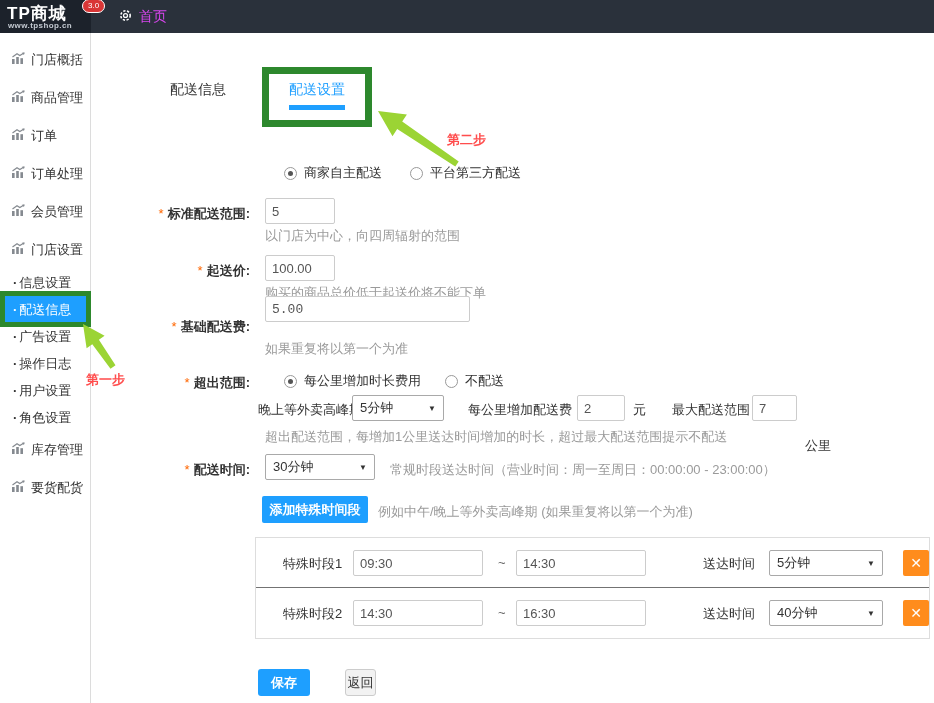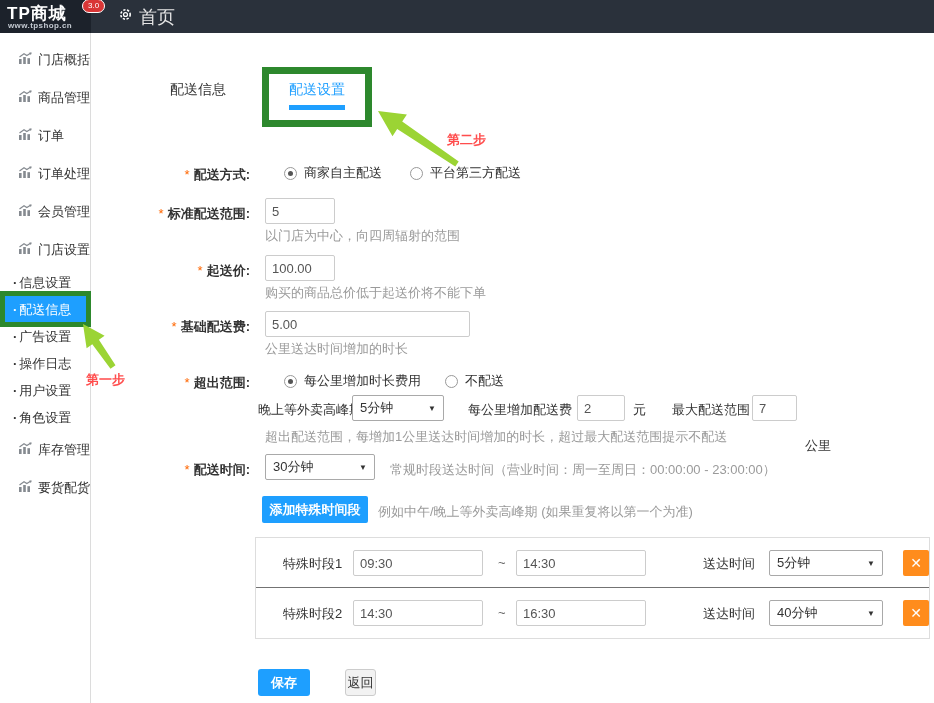--- a/index.html
+++ b/index.html
@@ -8,26 +8,26 @@
   #app { position:relative; width:934px; height:703px; overflow:hidden; background:#fff; }
 
   
   .topbar { position:absolute; left:0; top:0; width:934px; height:33px; background:#2a313b; z-index:10; }
   .logo { position:absolute; left:0; top:0; width:91px; height:33px; background:#1c222b; }
   .brand { position:absolute; left:7px; top:2px; font-size:17px; font-weight:bold; color:#fff; letter-spacing:1px; }
   .brand-sub { position:absolute; left:8px; top:21px; font-size:8px; font-weight:bold; color:#c3c9d1; letter-spacing:.4px; }
   .badge { position:absolute; left:82px; top:-1px; background:#d93636; color:#fff; font-size:8px;
     line-height:10px; padding:1px 5px; border-radius:7px; border:1px solid #fff; z-index:11; }
   .home { position:absolute; left:118px; top:0; height:33px; display:flex; align-items:center; gap:6px;
-    color:#e5e5e5; font-size:18px; cursor:pointer; }
+    color:#d946ef; font-size:14px; cursor:pointer; }
 
   
   .sidebar { position:absolute; left:0; top:33px; width:91px; height:670px; background:#fff;
     border-right:1px solid #dcdcdc; padding-top:8px; }
-  .side-item { height:38px; display:flex; align-items:center; padding-left:18px; gap:5px;
+  .side-item { height:38px; display:flex; align-items:center; padding-left:11px; gap:5px;
     font-size:13px; color:#333; cursor:pointer; white-space:nowrap; }
   .side-sub { height:27px; display:flex; align-items:center; padding-left:13px;
     font-size:13px; color:#333; cursor:pointer; white-space:nowrap; }
   .side-sub::before { content:"·"; margin-right:2px; font-weight:bold; }
   .side-sub.active { background:#1E9FFF; color:#fff; }
   .green-box-side { position:absolute; left:0; top:291px; width:91px; height:36px;
     border:5px solid #2d882d; pointer-events:none; z-index:5; }
 
   
   .page-title { position:absolute; left:170px; top:81px; font-size:14px; color:#333; }
@@ -216,23 +216,20 @@
     <span class="tab-underline"></span>
   </div>
 
   <svg class="anno-svg">
     <polygon points="378,111 406.9,114.6 402.2,121.6 458.7,161.5 455.3,166.5 397.2,129.1 392.5,136.2" fill="#9bd434"></polygon>
     <polygon points="83,324 104.6,335.7 98.9,339.7 115.5,365.3 110.5,368.7 92.3,344.3 86.6,348.3" fill="#9bd434"></polygon>
   </svg>
   <div class="step-text" id="step2">第二步</div>
   <div class="step-text" id="step1">第一步</div>
 
-  <div class="f-label" style="top:166px">
-    <span class="star">*</span><span>配送方式:</span>
-  </div>
   <div class="radio-group" style="left:284px; top:164px;">
     <label class="radio-opt" style="margin-right:28px">
       <span class="radio checked"></span>
       <span>商家自主配送</span>
     </label>
     <label class="radio-opt">
       <span class="radio"></span>
       <span>平台第三方配送</span>
     </label>
   </div>
@@ -245,22 +242,22 @@
 
   <div class="f-label" style="top:262px">
     <span class="star">*</span><span>起送价:</span>
   </div>
   <input class="inp" style="left: 265px; top: 255px; width: 70px;" value="100.00">
   <div class="hint" style="left:265px; top:284px;">购买的商品总价低于起送价将不能下单</div>
 
   <div class="f-label" style="top:318px">
     <span class="star">*</span><span>基础配送费:</span>
   </div>
-  <input class="inp" style="left: 265px; top: 311px; width: 205px;" value="5.00">
-  <div class="hint" style="left:265px; top:340px;">公里送达时间增加的时长</div>
+  <input class="inp" style="left: 265px; top: 296px; width: 205px; font-family: Liberation Mono, monospace;" value="5.00">
+  <div class="hint" style="left:265px; top:340px;">如果重复将以第一个为准</div>
 
   <div class="f-label" style="top:374px">
     <span class="star">*</span><span>超出范围:</span>
   </div>
   <div class="radio-group" style="left:284px; top:372px;">
     <label class="radio-opt" style="margin-right:24px">
       <span class="radio checked"></span>
       <span>每公里增加时长费用</span>
     </label>
     <label class="radio-opt">

